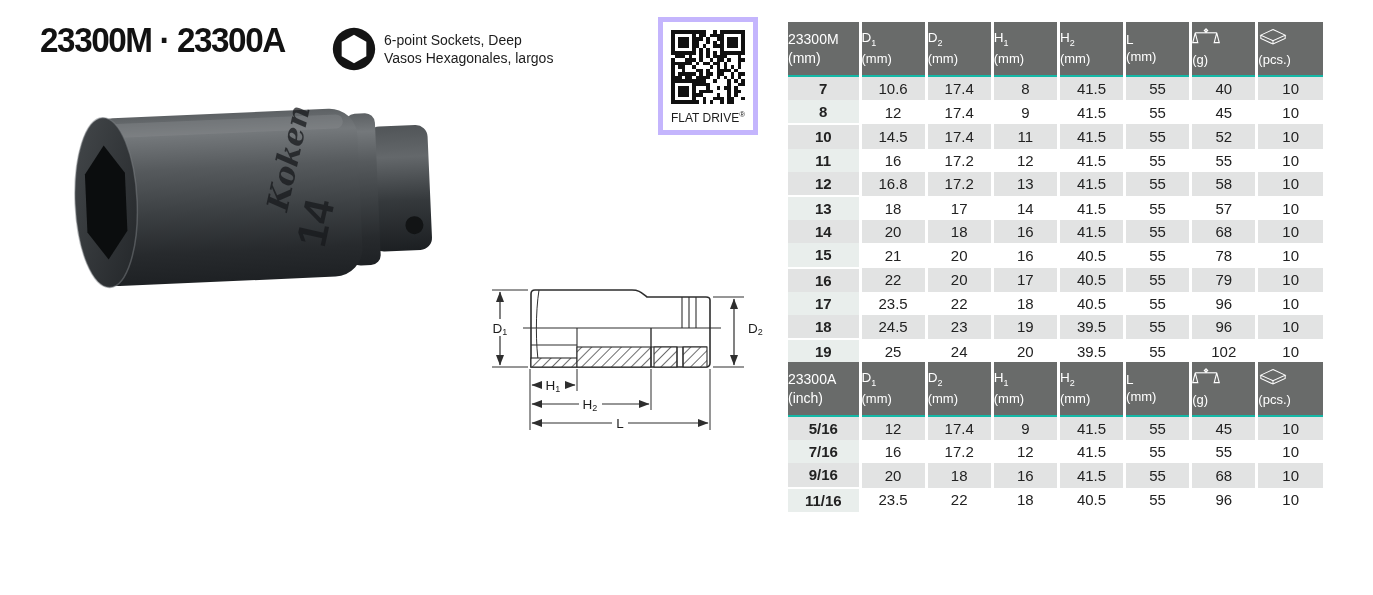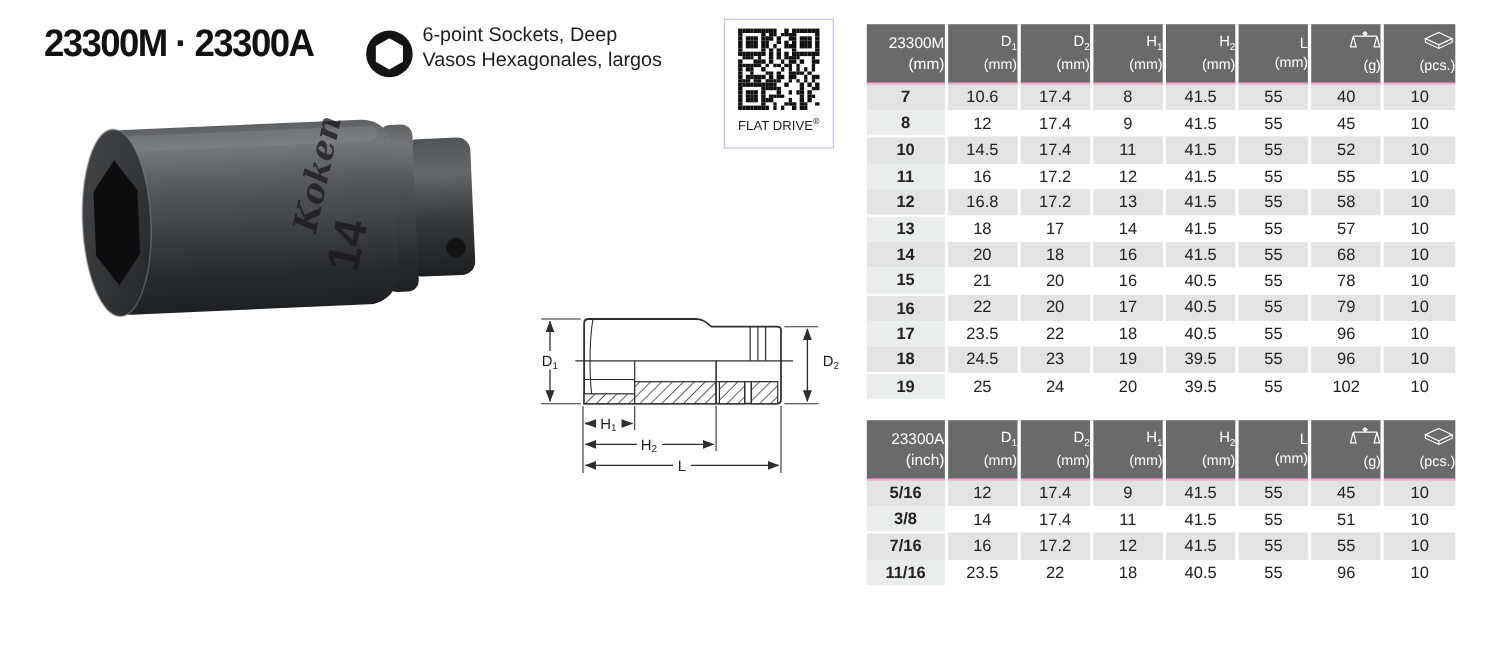--- a/index.html
+++ b/index.html
@@ -8,46 +8,46 @@
     background:#ffffff;font-family:"Liberation Sans",sans-serif;color:#222;
   }
   
   .page-title{
     position:absolute;left:40px;top:20px;margin:0;
     font-size:35px;font-weight:bold;color:#121212;letter-spacing:-1.5px;
     transform:scaleX(.95);transform-origin:left center;white-space:nowrap;
   }
   .hex-icon{position:absolute;left:331px;top:26px;width:46px;height:46px;}
   .subtitle{
-    position:absolute;left:384px;top:20px;font-size:18px;line-height:1.28;color:#1c1c1c;
+    position:absolute;left:384px;top:32px;font-size:14px;line-height:1.28;color:#1c1c1c;
   }
   
   .qr-box{
     position:absolute;left:658px;top:17px;width:100px;height:118px;
-    border:1px solid #c4b5fd;box-sizing:border-box;text-align:center;background:#fff;
+    border:5px solid #c4b5fd;box-sizing:border-box;text-align:center;background:#fff;
   }
   .qr-grid{
     width:73.5px;height:73.5px;margin:8px auto 6px auto;
     display:grid;grid-template-columns:repeat(21,3.5px);grid-auto-rows:3.5px;
   }
   .qr-grid .b{background:#101010;}
   .qr-label{font-size:12px;color:#1c1c1c;white-space:nowrap;}
   .qr-label sup{font-size:8px;}
   
   .photo{position:absolute;left:35px;top:95px;}
   .drawing{position:absolute;left:478px;top:272px;}
   
   .spec-table{
     position:absolute;left:788px;width:535px;
     border-collapse:collapse;table-layout:fixed;
   }
   .spec-table th{
     background:#696b6a;color:#fff;font-weight:normal;font-size:13.5px;line-height:1.3;
-    height:53px;vertical-align:middle;text-align:right;
-    border-right:3px solid #fff;border-bottom:2px solid #f9a8d4;padding:0;
+    height:53px;vertical-align:middle;text-align:left;
+    border-right:3px solid #fff;border-bottom:2px solid #14b8a6;padding:0;
   }
   .spec-table th.col0{font-size:14px;}
   .spec-table th:last-child,.spec-table td:last-child{border-right:none;}
   .spec-table th sub{font-size:9px;}
   .spec-table th .unit{font-size:13px;}
   .spec-table td{
     font-size:15px;height:23.2px;text-align:center;color:#222;
     border-right:3px solid #fff;padding:0;background:#fff;line-height:1;
   }
   .spec-table tbody tr:nth-child(odd) td{background:#e2e3e3;}
@@ -768,21 +768,21 @@
         <td>24</td>
         <td>20</td>
         <td>39.5</td>
         <td>55</td>
         <td>102</td>
         <td>10</td>
       </tr>
     </tbody>
 </table>
 
-<table class="spec-table" style="top:362px;margin-top:20px;">
+<table class="spec-table" style="top:362px;">
   <colgroup>
       <col style="width:72px">
       <col>
       <col>
       <col>
       <col>
       <col>
       <col>
       <col>
     </colgroup>
@@ -817,37 +817,37 @@
         <td class="col-size">5/16</td>
         <td>12</td>
         <td>17.4</td>
         <td>9</td>
         <td>41.5</td>
         <td>55</td>
         <td>45</td>
         <td>10</td>
       </tr>
       <tr>
-        <td class="col-size group-break">3/8</td>
-        <td>14</td>
-        <td>17.4</td>
-        <td>11</td>
-        <td>41.5</td>
-        <td>55</td>
-        <td>51</td>
-        <td>10</td>
-      </tr>
-      <tr>
         <td class="col-size">7/16</td>
         <td>16</td>
         <td>17.2</td>
         <td>12</td>
         <td>41.5</td>
         <td>55</td>
         <td>55</td>
+        <td>10</td>
+      </tr>
+      <tr>
+        <td class="col-size group-break">9/16</td>
+        <td>20</td>
+        <td>18</td>
+        <td>16</td>
+        <td>41.5</td>
+        <td>55</td>
+        <td>68</td>
         <td>10</td>
       </tr>
       <tr>
         <td class="col-size">11/16</td>
         <td>23.5</td>
         <td>22</td>
         <td>18</td>
         <td>40.5</td>
         <td>55</td>
         <td>96</td>

